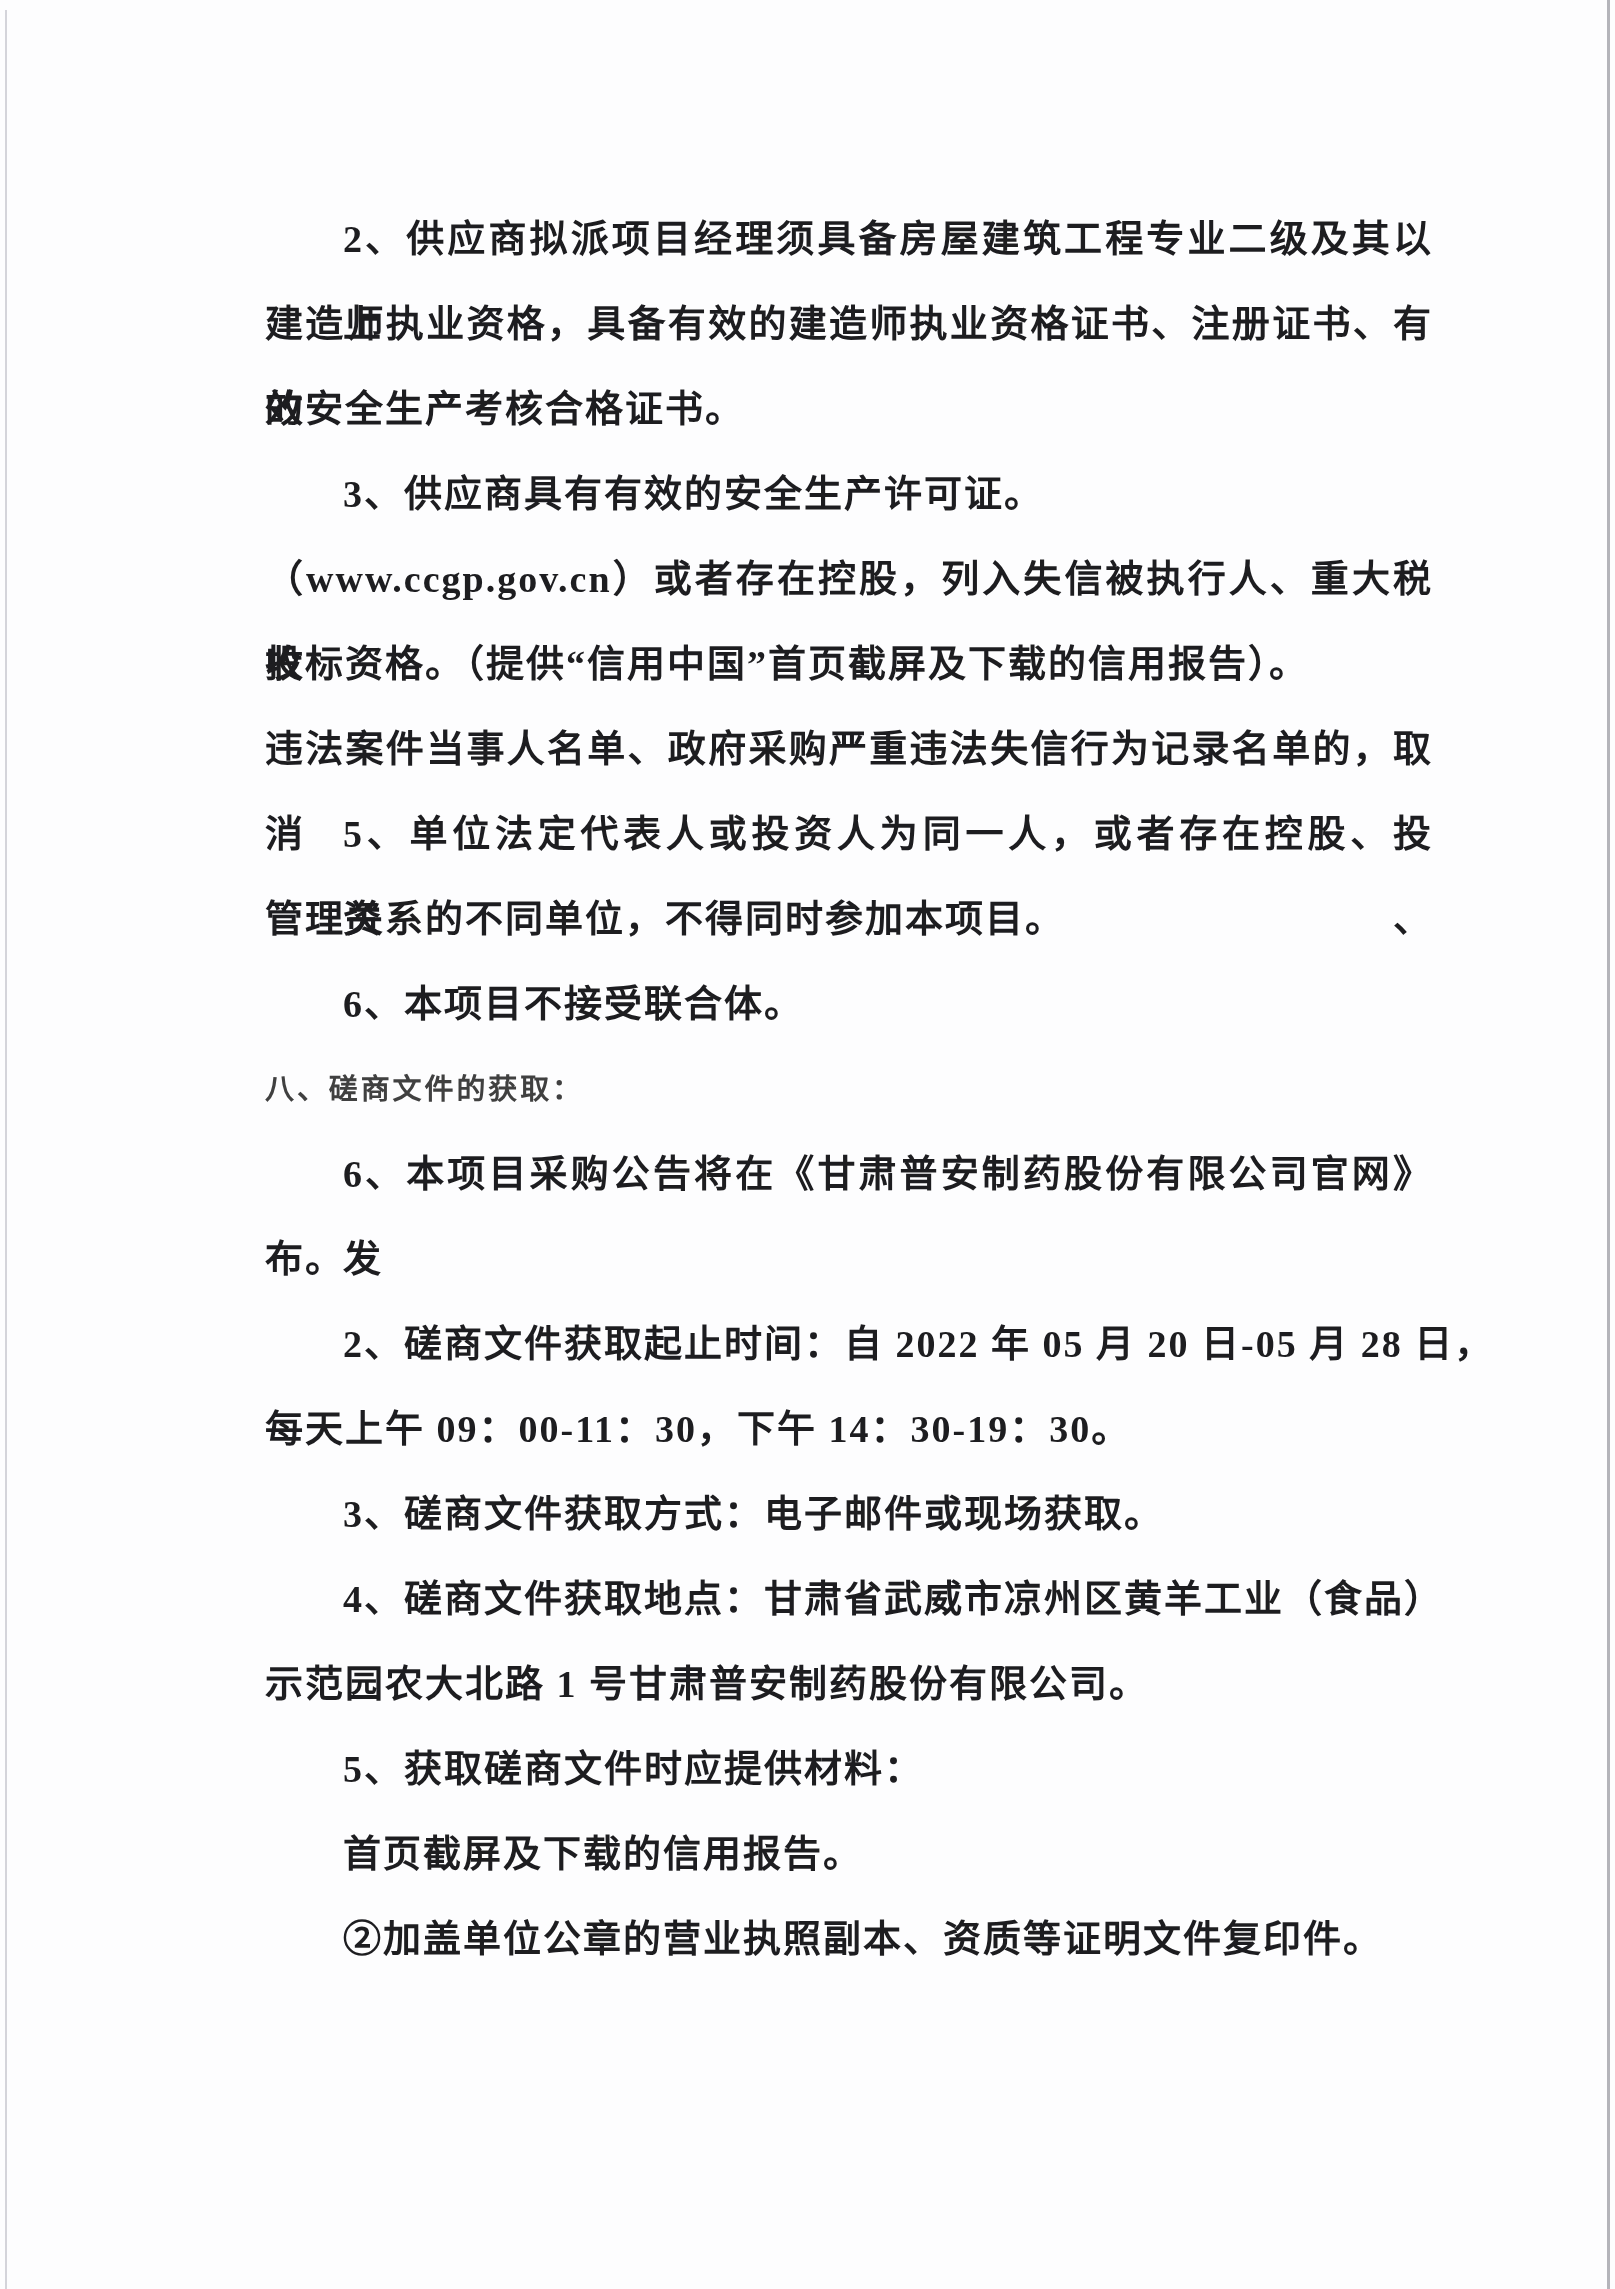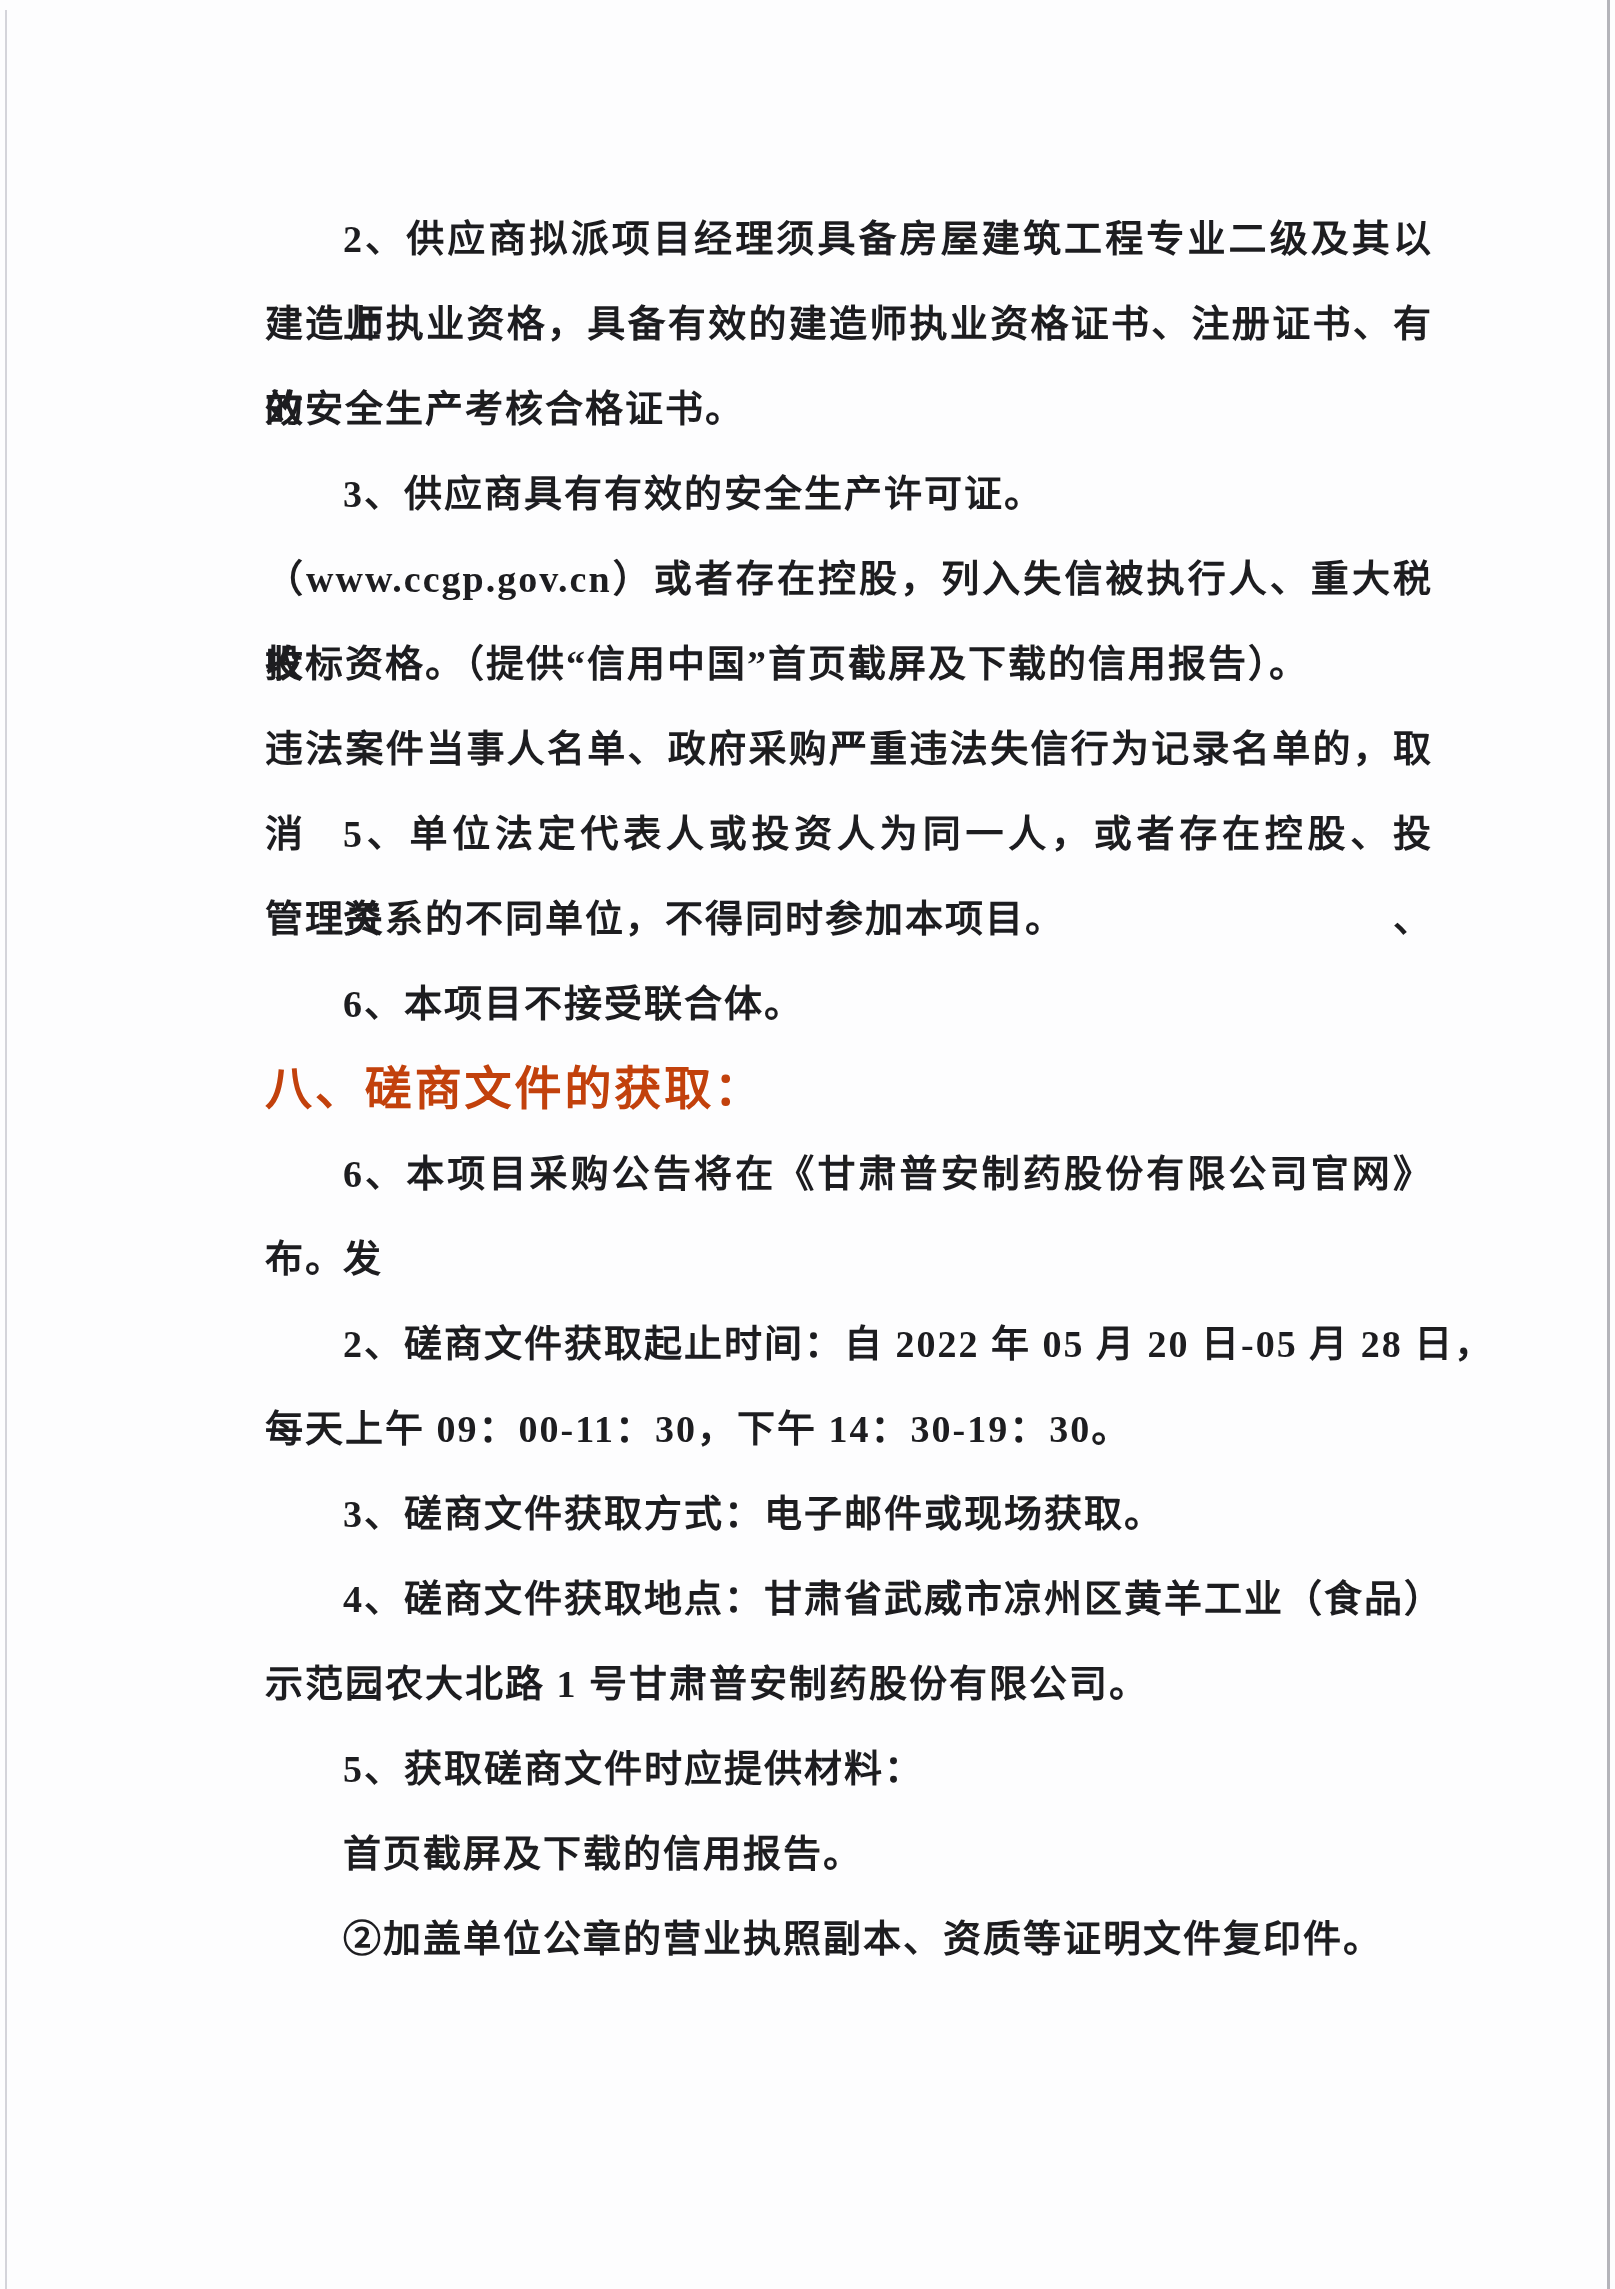--- a/index.html
+++ b/index.html
@@ -51,23 +51,23 @@
     white-space: normal;
     text-align: justify;
     text-align-last: justify;
   }
   .line.indent {
     padding-left: 78px;
   }
   .line.heading {
     font-family: Liberation Serif, serif;
     font-weight: 700;
-    font-size: 47px;
+    font-size: 29px;
     letter-spacing: 2.9px;
-    color: #c2410c;
+    color: #404040;
   }
 </style>
 </head>
 <body>
 
 <div class="edge-left"></div>
 <div class="edge-right"></div>
 
 <div class="doc">
   <div class="line indent justify">2、供应商拟派项目经理须具备房屋建筑工程专业二级及其以上</div>

